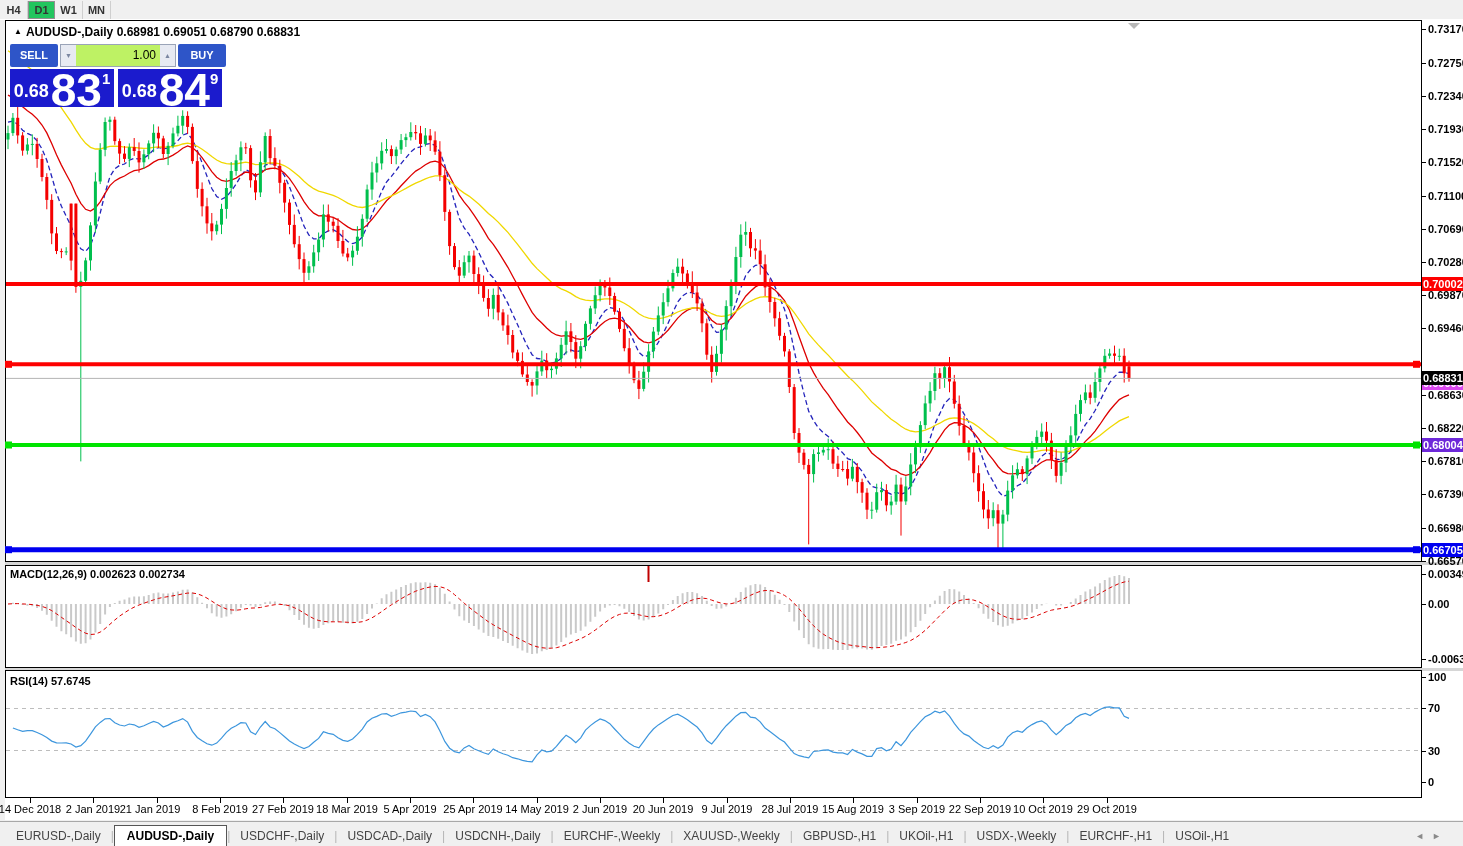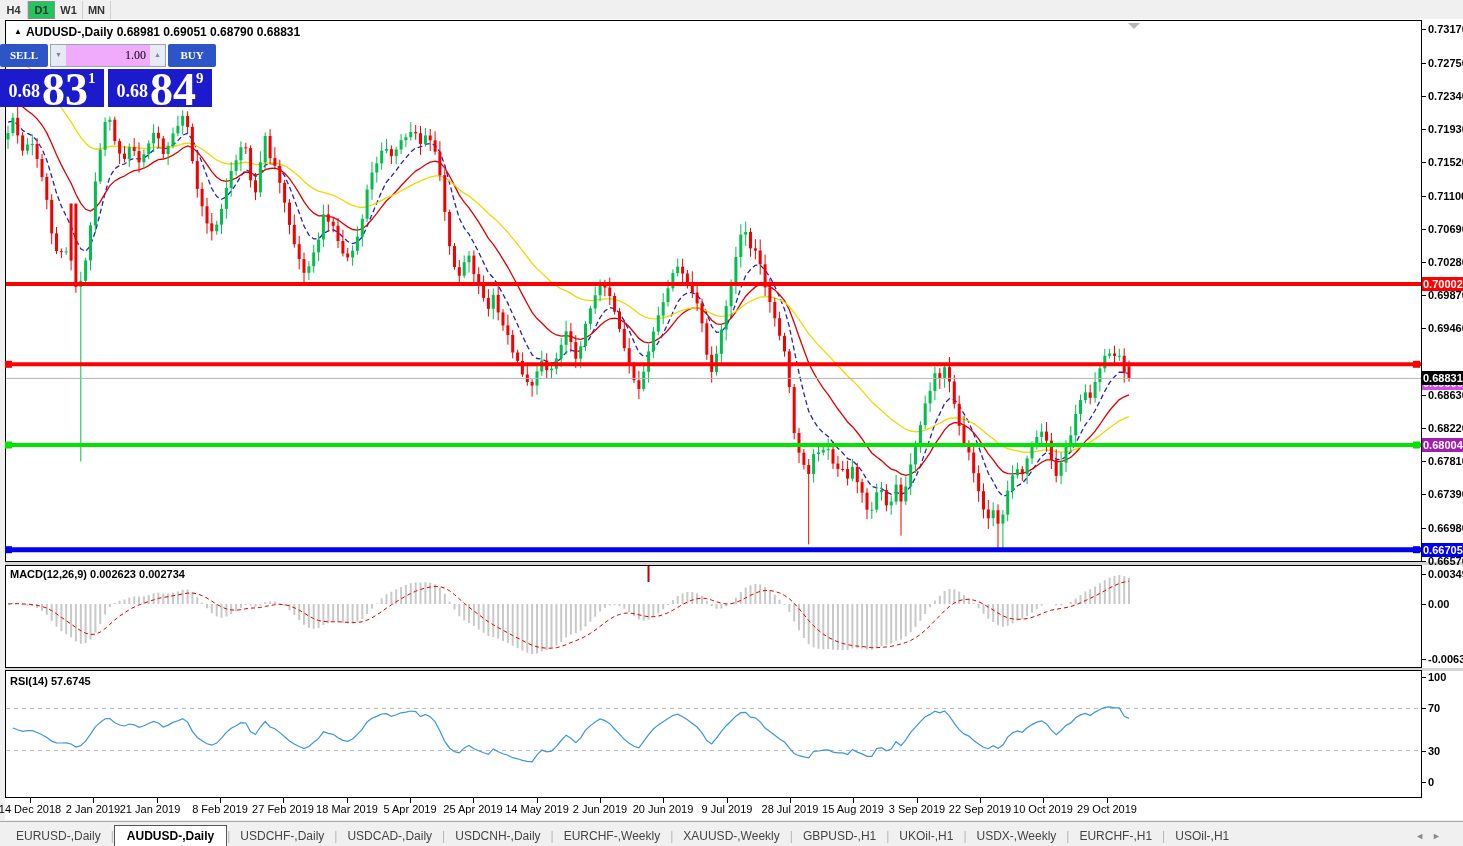--- a/index.html
+++ b/index.html
@@ -13,25 +13,25 @@
           font-size:11px;font-weight:700;color:#333;border-right:1px solid #cfcfcf;cursor:default;}
   .tf-btn.active{background:#22c55e;border:1px solid #8f8f8f;width:25px;height:16px;line-height:16px;}
   
   #chartbg{left:5px;top:20px;width:1417px;height:800px;background:#ffffff;}
   #scalebg{left:1422px;top:20px;width:41px;height:800px;background:#ffffff;}
   svg{position:absolute;left:0;top:0;}
   
   #hdr{left:14px;top:25px;font-size:12px;font-weight:600;color:#000;white-space:nowrap;}
   #hdr .mk{font-size:8px;vertical-align:2px;margin-right:4px;}
   
-  #tpanel{left:0;top:44px;width:216px;font-family:Liberation Serif, serif;}
+  #tpanel{left:10px;top:44px;width:216px;}
   .trow{display:flex;height:23px;margin-bottom:2px;}
   .tbtn{width:48px;background:#2e55c8;color:#fff;font-size:11px;font-weight:700;
         text-align:center;line-height:23px;border-radius:2px;}
-  .spin{flex:1;display:flex;margin:0 2px;border:1px solid #9aa4b8;background:#f0abfc;}
+  .spin{flex:1;display:flex;margin:0 2px;border:1px solid #9aa4b8;background:#bef264;}
   .spbtn{width:15px;background:#e7eaf2;color:#7a86a0;font-size:7px;text-align:center;line-height:21px;}
   .spval{flex:1;font-size:12px;text-align:right;line-height:21px;padding-right:4px;color:#000;}
   .prow{display:flex;}
   .pbox{width:104px;height:38px;background:#1b1bcd;color:#fff;display:flex;align-items:flex-end;
         justify-content:center;padding-bottom:2px;box-sizing:border-box;}
   .pbox.left{margin-right:4px;}
   .psm{font-size:18px;font-weight:700;margin:0 2px 3px 0;}
   .pbig{font-size:46px;font-weight:700;line-height:30px;}
   .psup{font-size:15px;font-weight:700;align-self:flex-start;margin-top:1px;}
   
@@ -654,21 +654,21 @@
     <div class="tick-label" style="top: 321px;">0.69460</div>
     <div class="tick-label" style="top: 388px;">0.68630</div>
     <div class="tick-label" style="top: 421px;">0.68220</div>
     <div class="tick-label" style="top: 454px;">0.67810</div>
     <div class="tick-label" style="top: 487px;">0.67390</div>
     <div class="tick-label" style="top: 521px;">0.66980</div>
     <div class="tick-label" style="top: 554px;">0.66570</div>
     <div class="line-label" style="top: 277px; background: rgb(254, 0, 0);">0.70002</div>
     <div class="line-label" style="top: 376px; background: #d946ef;">0.69006</div>
     <div class="line-label" style="top: 371px; background: rgb(0, 0, 0);">0.68831</div>
-    <div class="line-label" style="top: 438px; background: #a21caf;">0.68004</div>
+    <div class="line-label" style="top: 438px; background: #6d28d9;">0.68004</div>
     <div class="line-label" style="top: 543px; background: rgb(0, 0, 240);">0.66705</div>
     <div class="sub-label" style="top: 567px;">0.00349</div>
     <div class="sub-label" style="top: 597px;">0.00</div>
     <div class="sub-label" style="top: 652px;">-0.00637</div>
     <div class="sub-label" style="top: 670px;">100</div>
     <div class="sub-label" style="top: 701px;">70</div>
     <div class="sub-label" style="top: 744px;">30</div>
     <div class="sub-label" style="top: 775px;">0</div>
   </div>
 <div id="dates">

